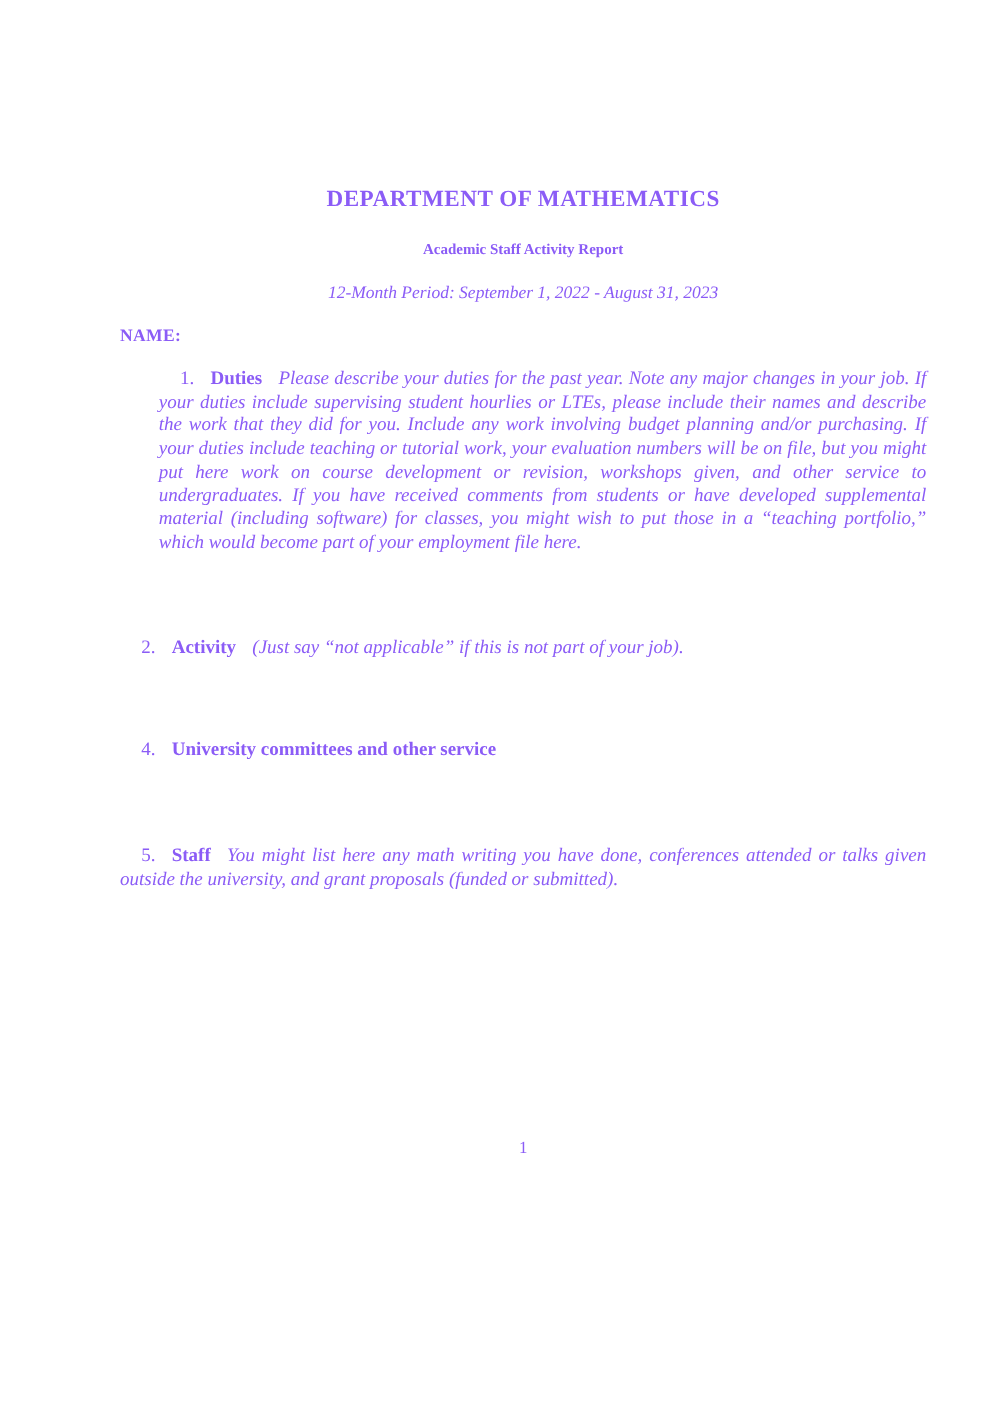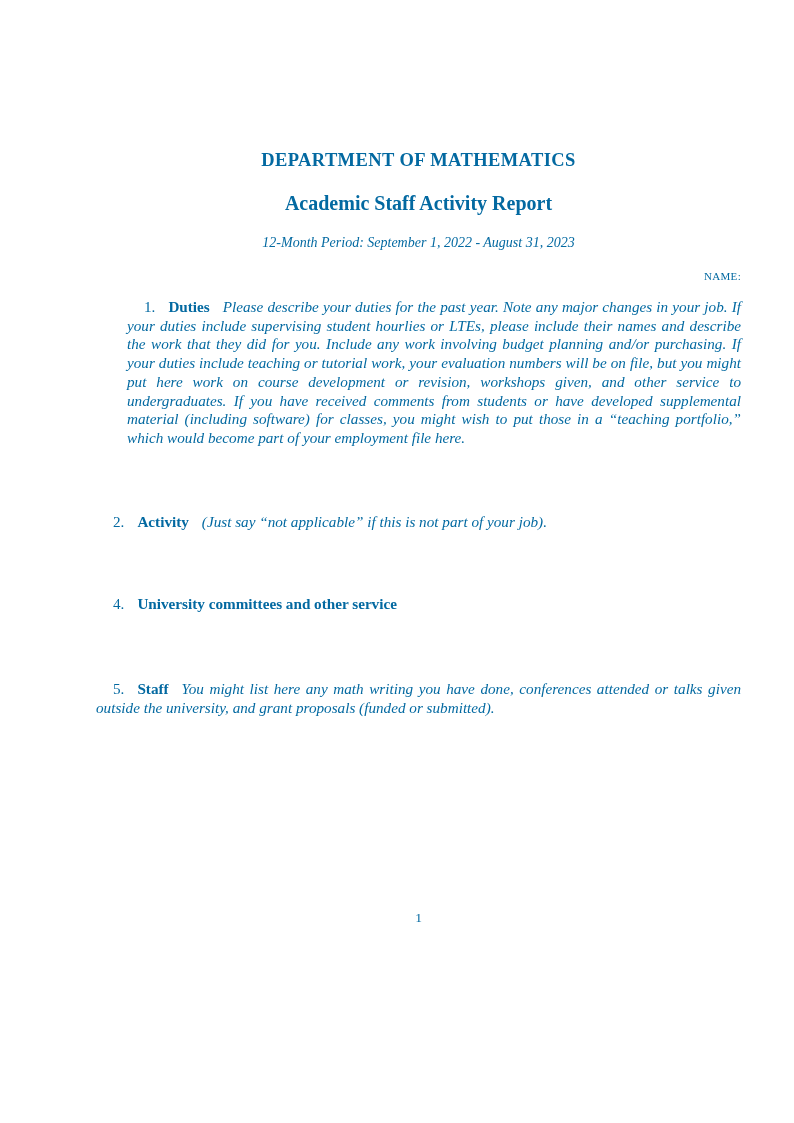--- a/index.html
+++ b/index.html
@@ -6,55 +6,54 @@
     margin: 0;
     padding: 0;
     background: #ffffff;
   }
   .page {
     position: relative;
     width: 794px;
     height: 1123px;
     background: #ffffff;
     font-family: "Liberation Serif", "DejaVu Serif", serif;
-    color: #0369a1;
+    color: #8b5cf6;
     overflow: hidden;
   }
   .content {
     padding: 0 53px 0 96px; 
   }
   .doc-title {
     margin: 0;
     padding-top: 150px;
     text-align: center;
     font-size: 18.5px;
     font-weight: bold;
     letter-spacing: 0.4px;
   }
   .doc-subtitle {
     margin: 0;
     padding-top: 21px;
     text-align: center;
-    font-size: 20px;
+    font-size: 12px;
     font-weight: bold;
   }
   .doc-period {
     margin: 0;
     padding-top: 20px;
     text-align: center;
     font-size: 14px;
     font-style: italic;
   }
   .name-label {
     margin: 0;
     padding-top: 19px;
-    font-size: 11px;
-    font-weight: normal;
+    font-size: 14px;
+    font-weight: bold;
     letter-spacing: 0.3px;
-    text-align: right;
   }
   .item {
     margin: 0;
     font-size: 15.2px;
     line-height: 18.7px;
     text-align: justify;
     text-indent: 17px;
   }
   .item .num {
     font-style: normal;

